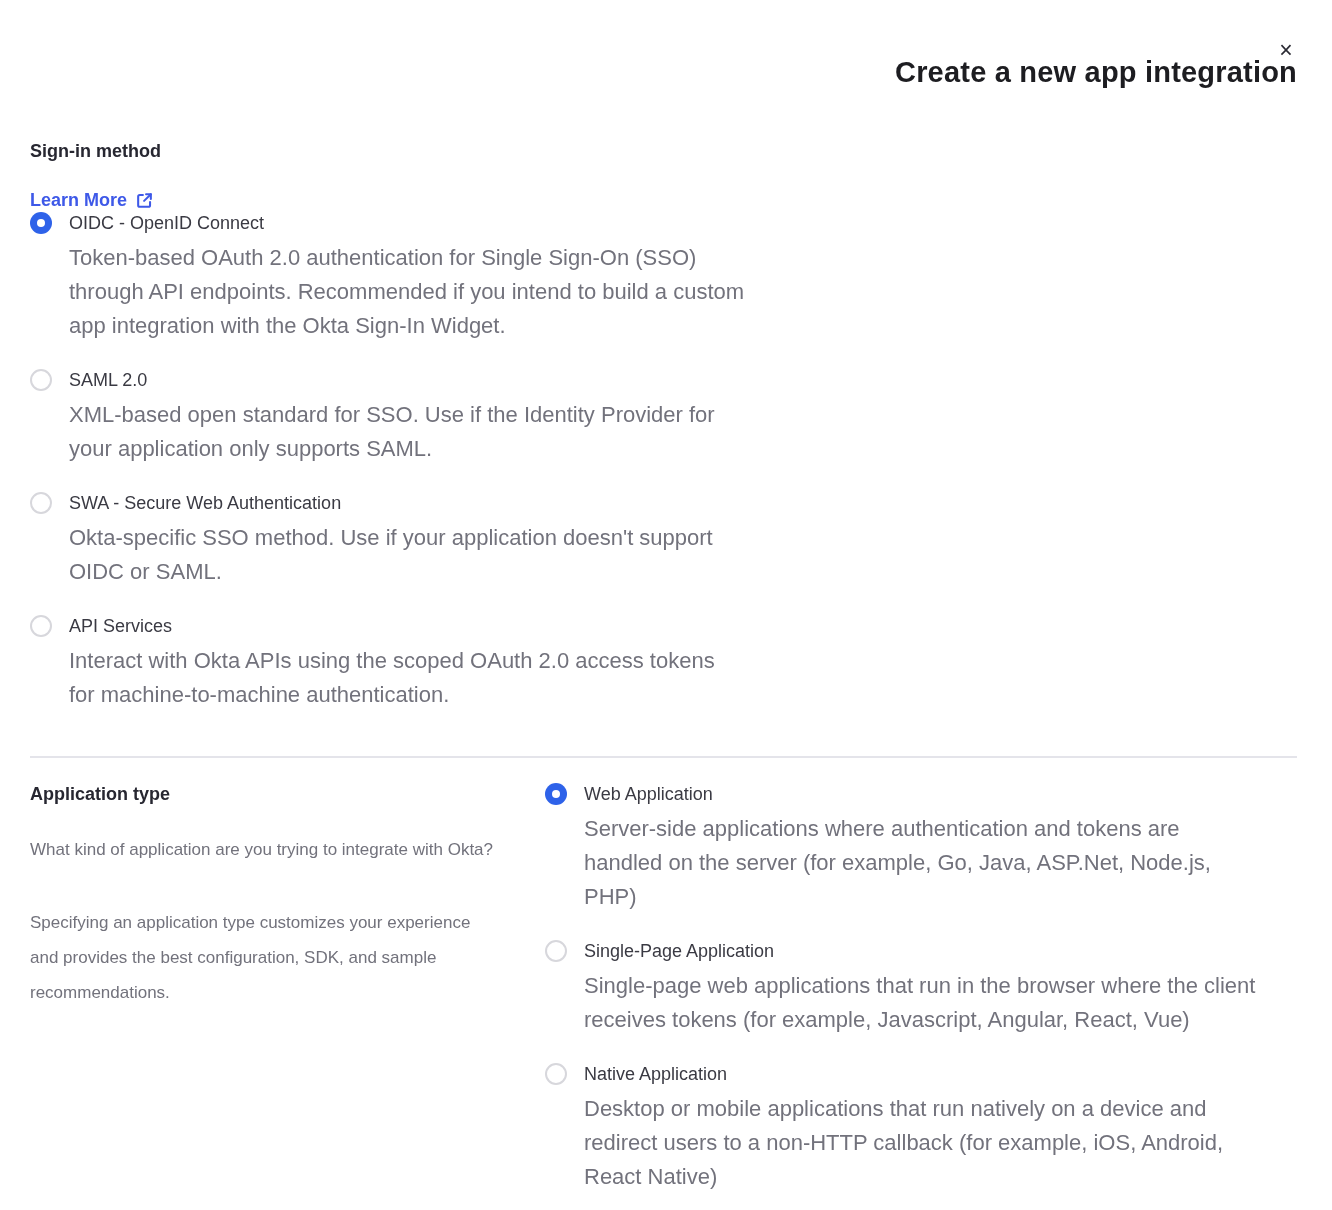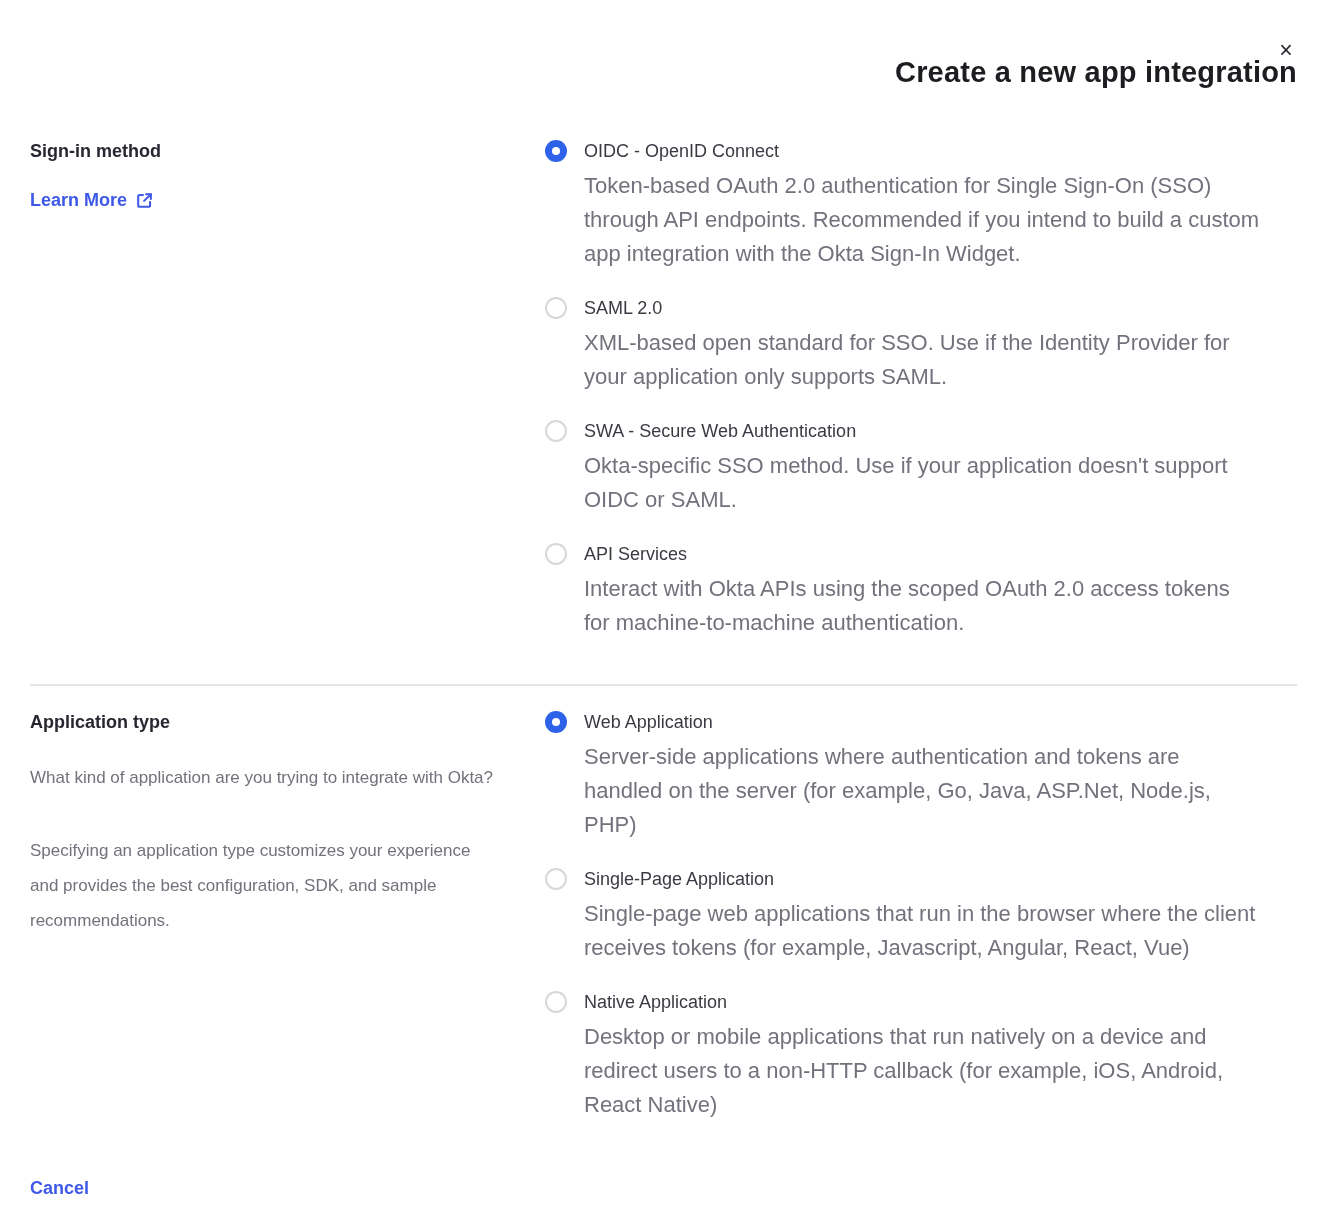--- a/index.html
+++ b/index.html
@@ -32,21 +32,21 @@
   .dialog-title {
     margin-top: 56px;
     font-size: 29px;
     font-weight: 700;
     color: #1d1d21;
     letter-spacing: 0.2px;
     text-align: right;
   }
 
   .section { display: flex; align-items: flex-start; }
-  .section-1 { margin-top: 50px; }
+  .section-1 { margin-top: 50px; flex-direction: column; }
   .section-2 { margin-top: 24px; }
 
   .col-left { width: 515px; flex-shrink: 0; }
   .col-right { flex: 1; max-width: 715px; }
 
   .section-label {
     font-size: 18px;
     font-weight: 700;
     color: #272731;
     line-height: 24px;

